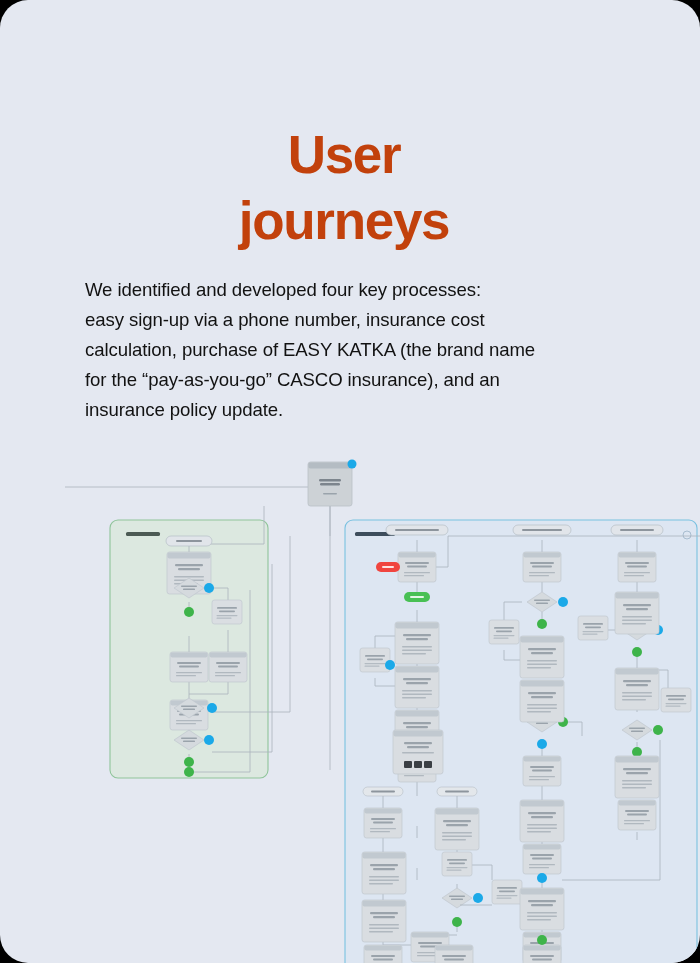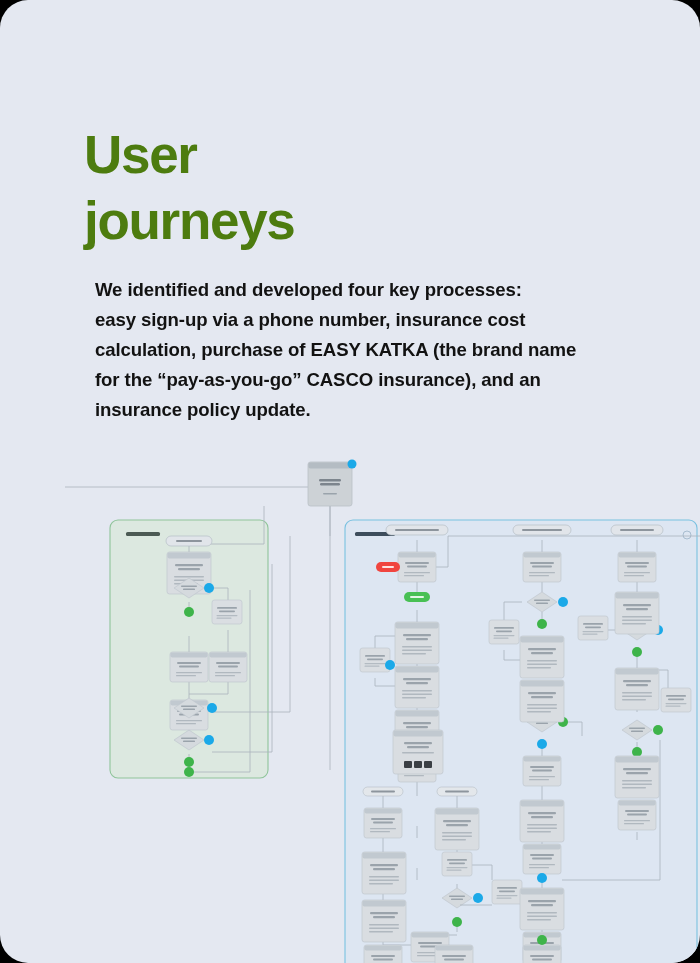--- a/index.html
+++ b/index.html
@@ -28,31 +28,32 @@
   
   .headline {
     position: absolute;
     left: 84px;
     top: 86px;
     width: 520px;
     font-size: 53px;
     line-height: 66px;
     font-weight: 700;
     letter-spacing: -1.3px;
-    color: #4d7c0f;
+    color: #c2410c;
     white-space: pre-line;
+    text-align: center;
   }
   .body-copy {
     position: absolute;
-    left: 95px;
+    left: 85px;
     top: 256px;
     width: 540px;
     font-size: 18.6px;
     line-height: 30px;
-    font-weight: 700;
+    font-weight: 400;
     color: #121212;
     letter-spacing: -0.1px;
     white-space: pre-line;
   }
 
   
   .diagram {
     position: absolute;
     left: 0;
     top: 440px;

